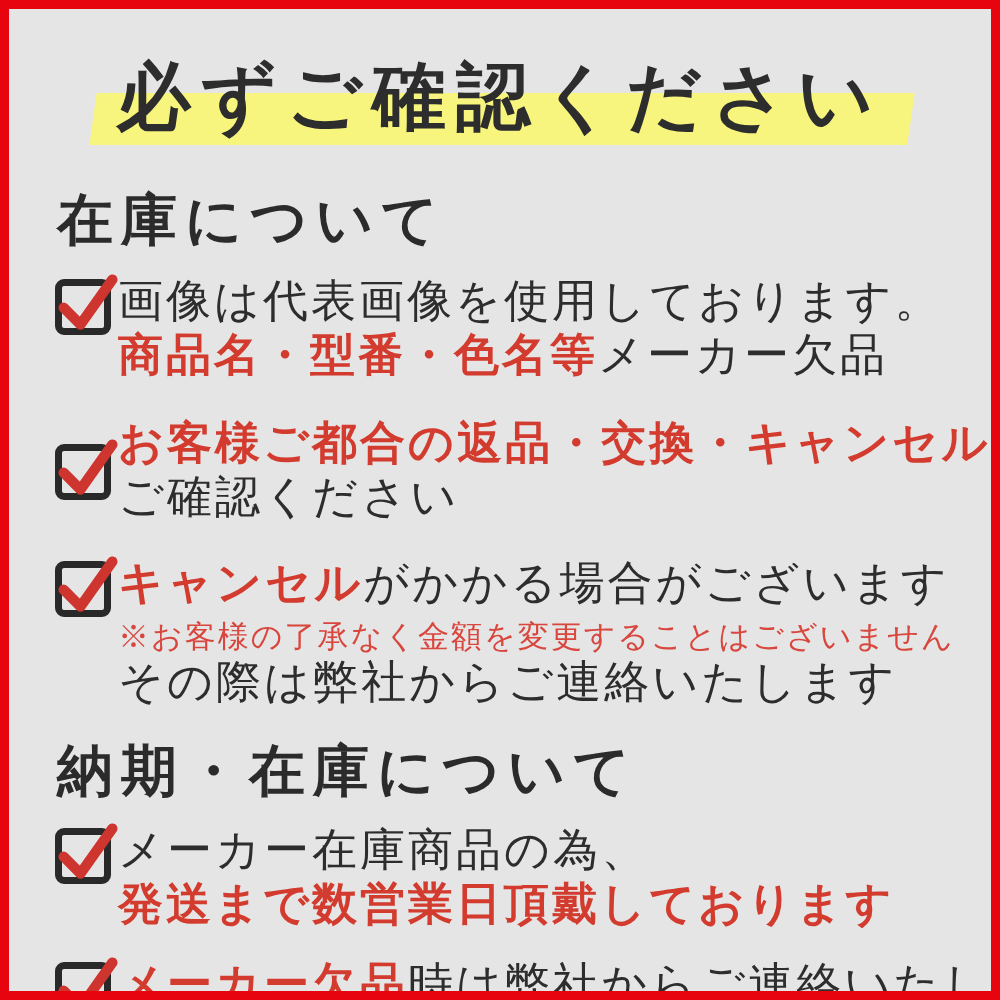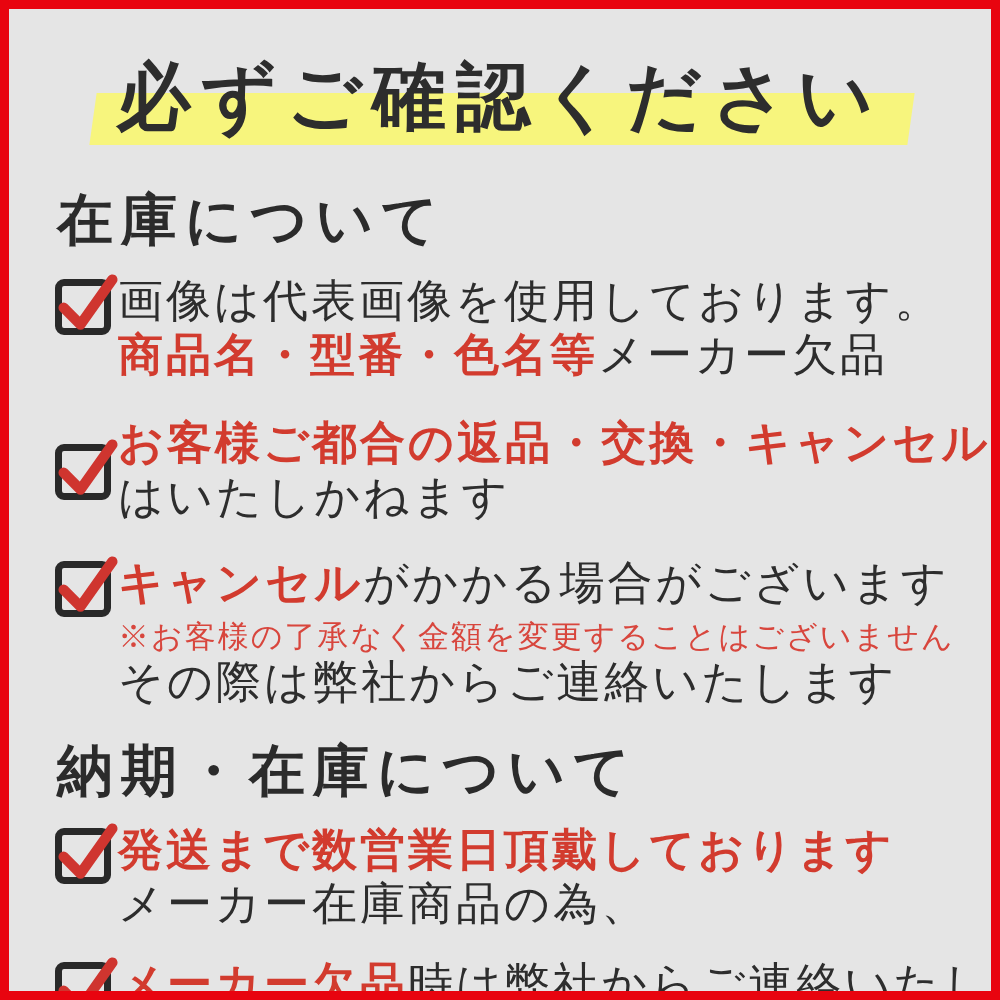--- a/index.html
+++ b/index.html
@@ -128,21 +128,21 @@
     <span class="checkbox">
       <svg viewBox="0 0 64 64">
         <path d="M6 37 L24 55 L58 7" fill="none" stroke="#cf352f" stroke-width="11" stroke-linecap="round" stroke-linejoin="round"></path>
       </svg>
     </span>
     <div class="item-text">
       <div class="line">
         <span class="seg red">お客様ご都合の返品・交換・キャンセル</span>
       </div>
       <div class="line">
-        <span class="seg">はいたしかねます</span>
+        <span class="seg">ご確認ください</span>
       </div>
     </div>
   </div>
 
   <div class="item m-item3">
     <span class="checkbox">
       <svg viewBox="0 0 64 64">
         <path d="M6 37 L24 55 L58 7" fill="none" stroke="#cf352f" stroke-width="11" stroke-linecap="round" stroke-linejoin="round"></path>
       </svg>
     </span>
@@ -162,24 +162,24 @@
   <h2 class="sec-heading m-head2">納期・在庫について</h2>
 
   <div class="item m-item4">
     <span class="checkbox">
       <svg viewBox="0 0 64 64">
         <path d="M6 37 L24 55 L58 7" fill="none" stroke="#cf352f" stroke-width="11" stroke-linecap="round" stroke-linejoin="round"></path>
       </svg>
     </span>
     <div class="item-text">
       <div class="line">
-        <span class="seg red">発送まで数営業日頂戴しております</span>
+        <span class="seg">メーカー在庫商品の為、</span>
       </div>
       <div class="line">
-        <span class="seg">メーカー在庫商品の為、</span>
+        <span class="seg red">発送まで数営業日頂戴しております</span>
       </div>
     </div>
   </div>
 
   <div class="item m-item5">
     <span class="checkbox">
       <svg viewBox="0 0 64 64">
         <path d="M6 37 L24 55 L58 7" fill="none" stroke="#cf352f" stroke-width="11" stroke-linecap="round" stroke-linejoin="round"></path>
       </svg>
     </span>

